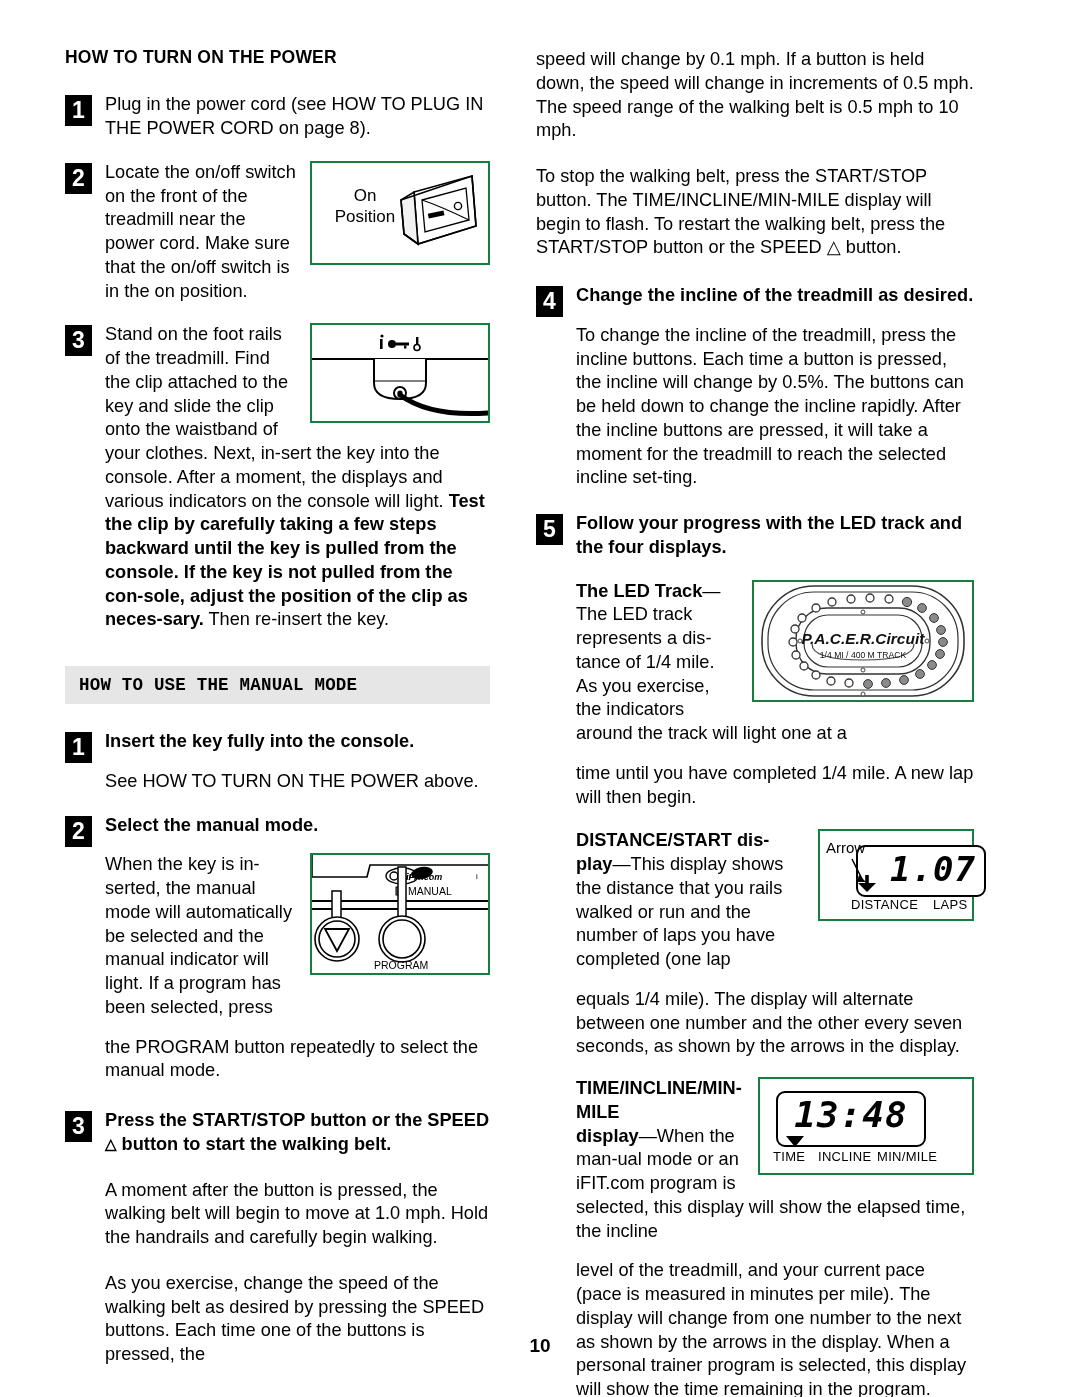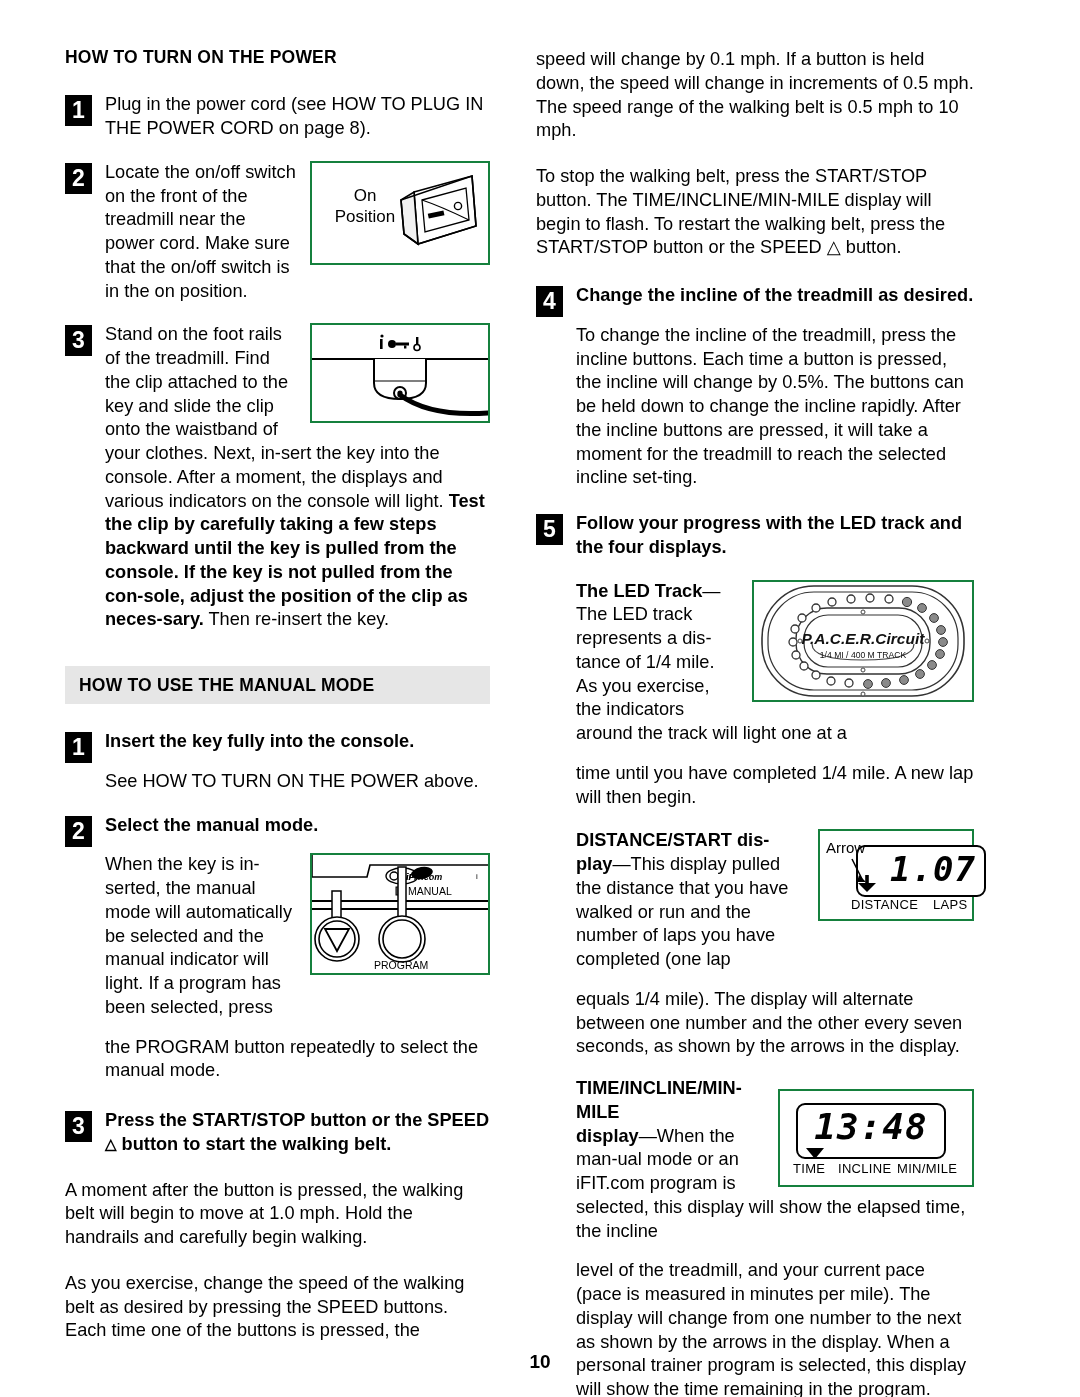--- a/index.html
+++ b/index.html
@@ -38,20 +38,21 @@
     font-size: 17.5px;
     font-weight: bold;
     letter-spacing: 0.2px;
     margin: 0 0 26px 0;
     line-height: 1.1;
   }
   .section-band {
     background: #e6e6e6;
     margin: 34px 0 26px 0;
     padding: 9px 0 9px 14px;
+    font-family: Liberation Mono, monospace;
   }
   .section-band h2 {
     font-size: 17.5px;
     font-weight: bold;
     letter-spacing: 0.2px;
     margin: 0;
     line-height: 1.15;
   }
 
   
@@ -75,21 +76,21 @@
   }
   .step-body {
     margin-left: 40px;
   }
   p {
     margin: 0 0 16px 0;
     font-size: 18.2px;
     line-height: 1.305;
   }
   p:last-child { margin-bottom: 0; }
-  .indent { }
+  .indent { margin-left: 40px; }
   b, strong { font-weight: bold; }
   .tri {
     font-size: 15px;
     vertical-align: 1px;
   }
 
   
   .fig {
     border: 2px solid #15803d;
     background: #fff;
@@ -137,23 +138,22 @@
     height: 122px;
     overflow: hidden;
   }
 
   
   .fig-lcd {
     width: 156px;
     height: 92px;
   }
   .fig-lcd2 {
-    width: 196px;
+    width: 216px;
     height: 98px;
-    margin-top: 12px;
   }
   .lcd-frame {
     position: absolute;
     border: 2px solid #000;
     border-radius: 9px;
     background: #fff;
   }
   .lcd-digits {
     font-family: "DejaVu Sans Mono", monospace;
     font-weight: bold;
@@ -167,21 +167,21 @@
     white-space: nowrap;
   }
   .arrow-label {
     position: absolute;
     font-size: 15px;
   }
 
   
   .folio {
     position: absolute;
-    bottom: 24px;
+    bottom: 40px;
     left: 0;
     width: 100%;
     text-align: center;
     font-size: 19px;
     font-weight: bold;
   }
 </style>
 </head>
 <body>
 
@@ -378,21 +378,21 @@
             <path d="M 26,22 L 36,42" stroke="#000" stroke-width="1.6" fill="none"></path>
             <polygon points="33,38 40,45 31,45" fill="#000"></polygon>
           </svg>
           <svg width="30" height="22" viewBox="0 0 30 22" style="position:absolute; left:32px; top:42px;">
             <path d="M 15,2 L 15,10" stroke="#000" stroke-width="3.6"></path>
             <polygon points="6,10 24,10 15,19" fill="#000"></polygon>
           </svg>
           <div class="lcd-caption" style="left:31px; top:66px;">DISTANCE</div>
           <div class="lcd-caption" style="left:113px; top:66px;">LAPS</div>
         </div>
-        <p><b>DISTANCE/START dis-</b><br><b>play</b><span>—</span><span>This display pulled the distance that you have walked or run and the number of laps you have completed (one lap</span></p>
+        <p><b>DISTANCE/START dis-</b><br><b>play</b><span>—</span><span>This display shows the distance that you rails walked or run and the number of laps you have completed (one lap</span></p>
         <p style="margin-top:0;">equals 1/4 mile). The display will alternate between one number and the other every seven seconds, as shown by the arrows in the display.</p>
       </div>
 
       <div class="step-body clearfix" style="margin-top:18px;">
         <div class="fig fig-lcd2 fig-float-r">
           <div class="lcd-frame" style="left:16px; top:12px; width:146px; height:52px;">
             <div class="lcd-digits" style="position:absolute; left:50%; top:1px;
                  transform:translateX(-50%); font-size:36px; white-space:nowrap;">13:48</div>
           </div>
           <svg width="26" height="16" viewBox="0 0 26 16" style="position:absolute; left:22px; top:55px;">

